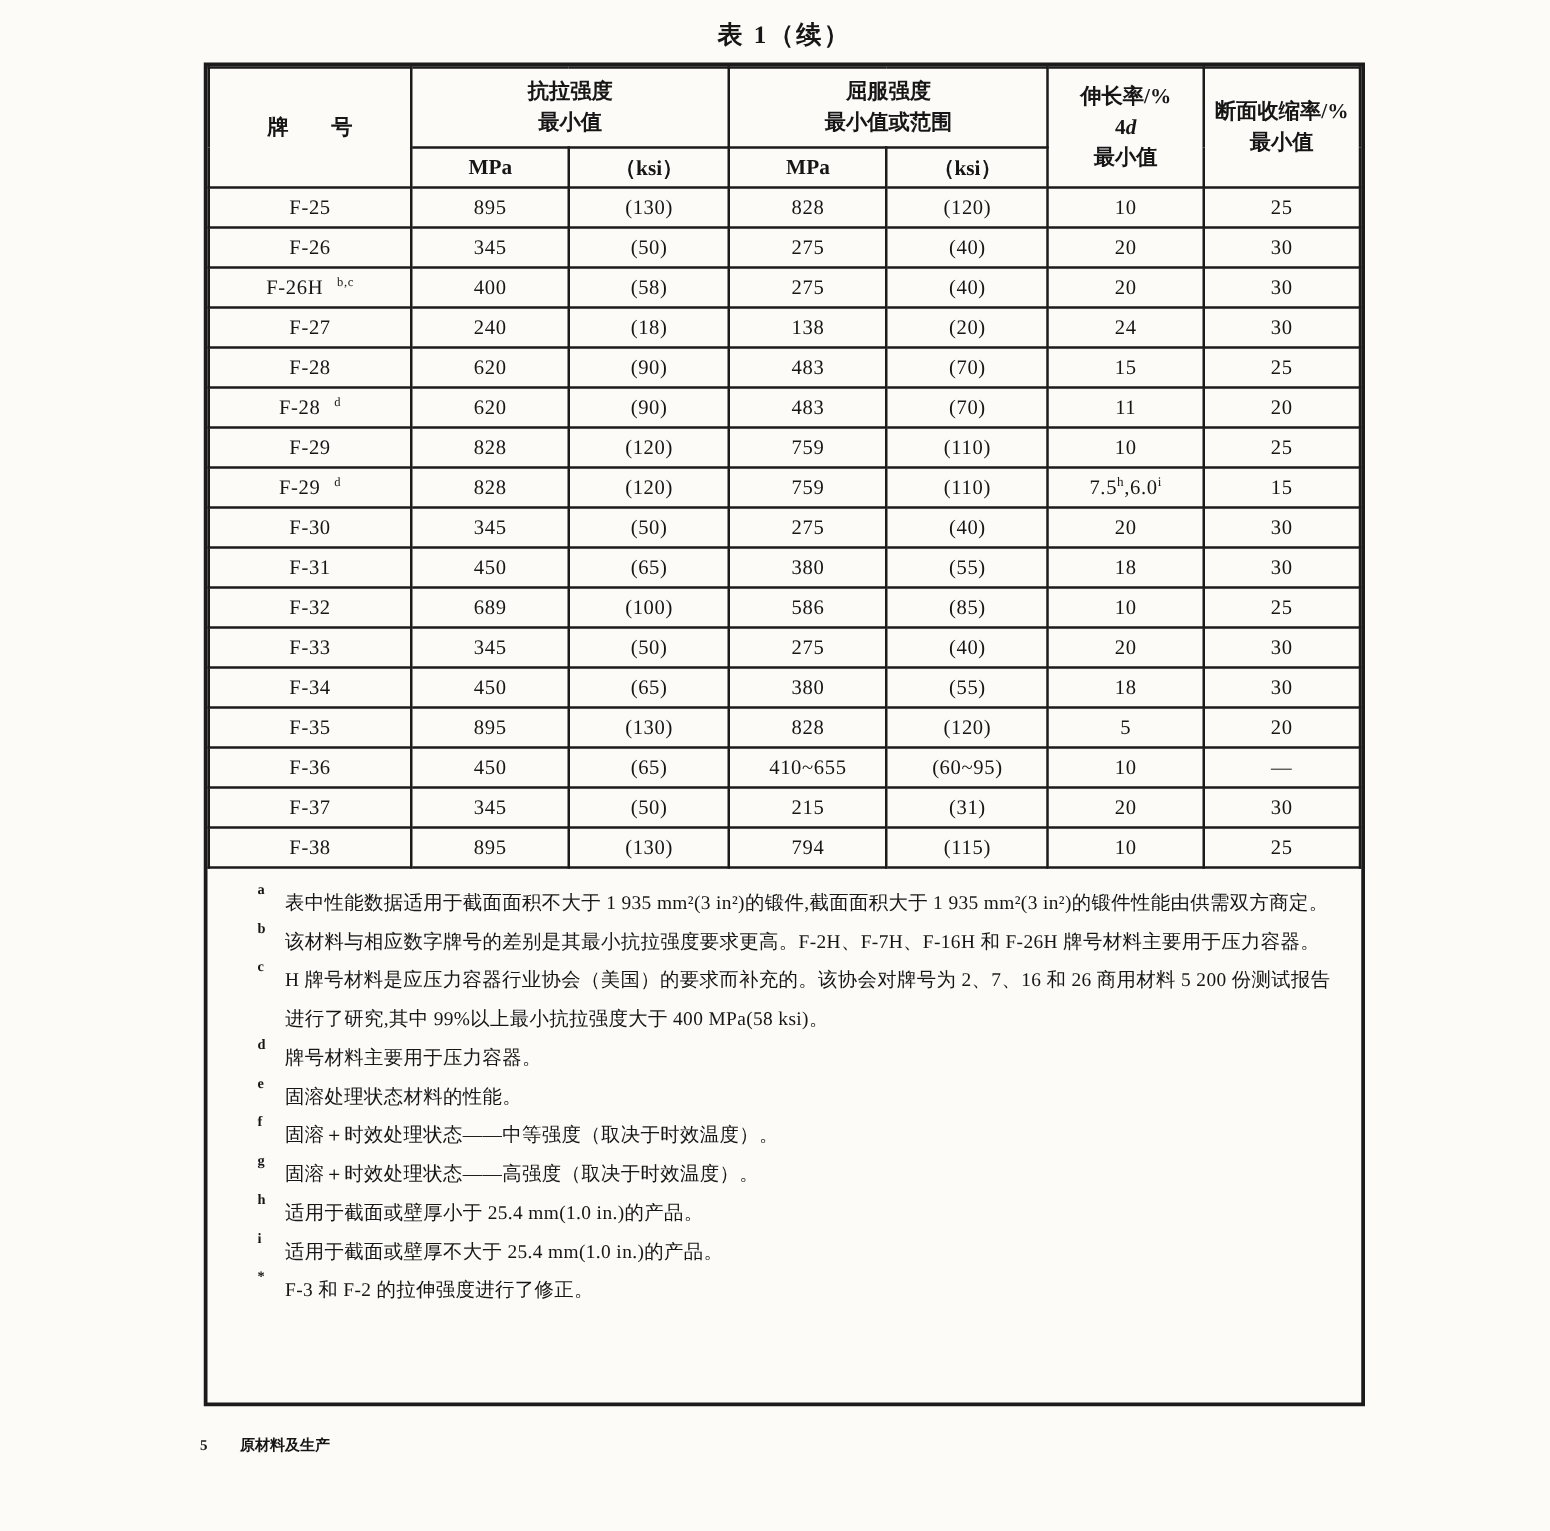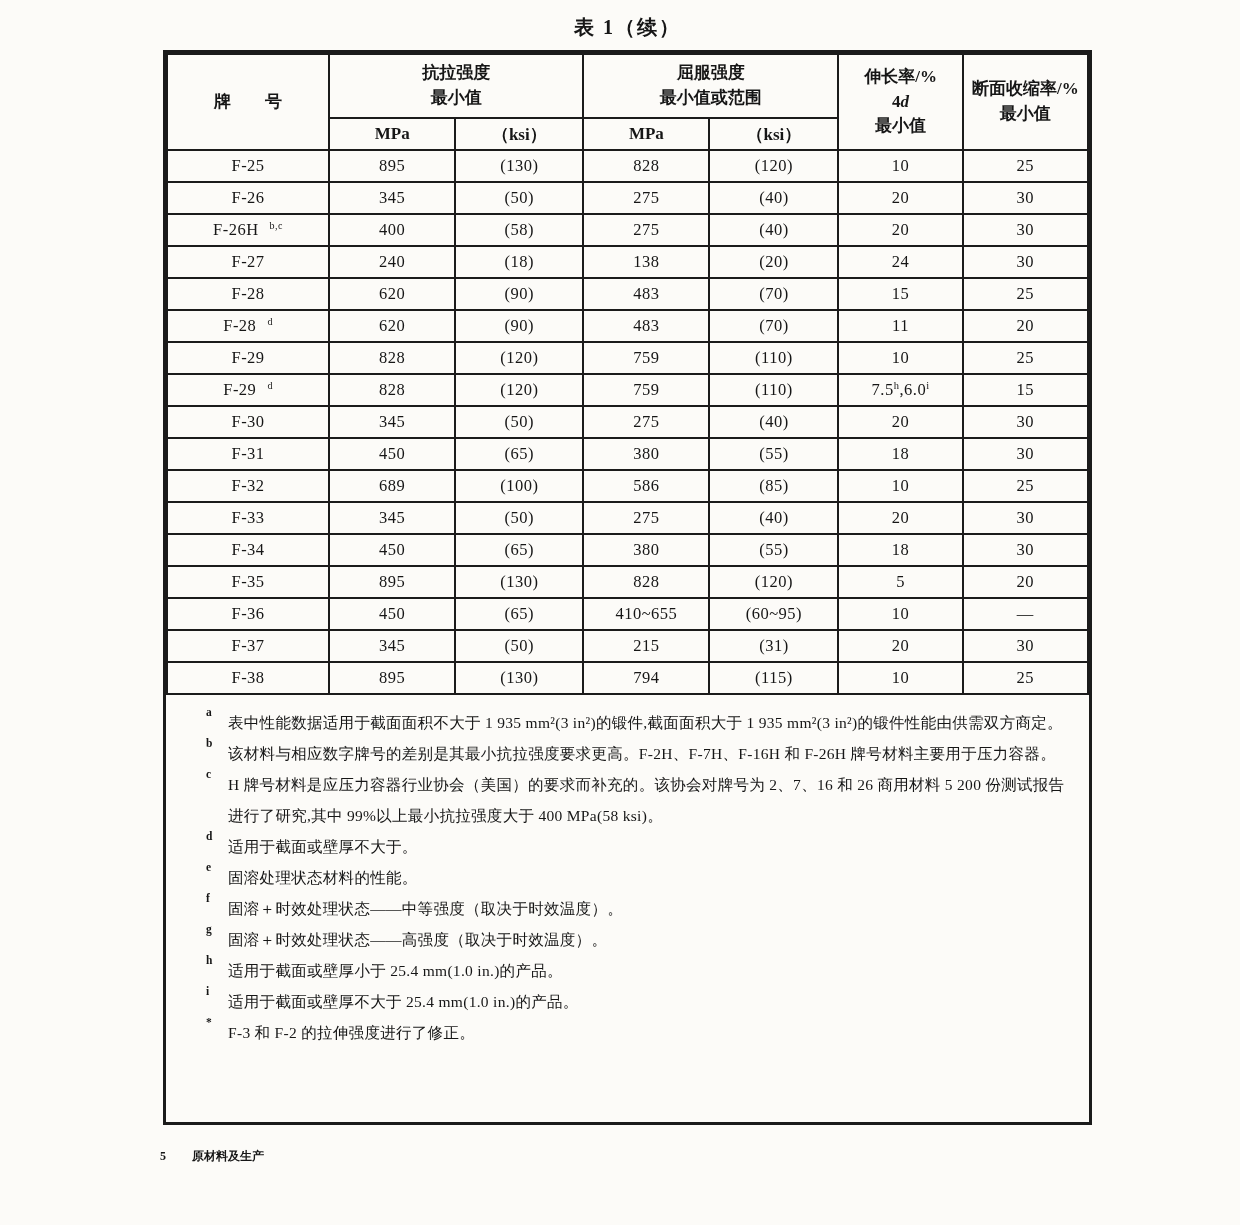--- a/index.html
+++ b/index.html
@@ -251,21 +251,21 @@
             <td>10</td>
             <td>25</td>
           </tr>
         </tbody>
     </table>
 
     <div class="fn-area" id="fn-area">
         <div class="fn"><sup class="marker">a</sup><span>表中性能数据适用于截面面积不大于 1 935 mm²(3 in²)的锻件,截面面积大于 1 935 mm²(3 in²)的锻件性能由供需双方商定。</span></div>
         <div class="fn"><sup class="marker">b</sup><span>该材料与相应数字牌号的差别是其最小抗拉强度要求更高。F-2H、F-7H、F-16H 和 F-26H 牌号材料主要用于压力容器。</span></div>
         <div class="fn"><sup class="marker">c</sup><span>H 牌号材料是应压力容器行业协会（美国）的要求而补充的。该协会对牌号为 2、7、16 和 26 商用材料 5 200 份测试报告进行了研究,其中 99%以上最小抗拉强度大于 400 MPa(58 ksi)。</span></div>
-        <div class="fn"><sup class="marker">d</sup><span>适用于截面或壁厚不大于。</span></div>
+        <div class="fn"><sup class="marker">d</sup><span>牌号材料主要用于压力容器。</span></div>
         <div class="fn"><sup class="marker">e</sup><span>固溶处理状态材料的性能。</span></div>
         <div class="fn"><sup class="marker">f</sup><span>固溶＋时效处理状态——中等强度（取决于时效温度）。</span></div>
         <div class="fn"><sup class="marker">g</sup><span>固溶＋时效处理状态——高强度（取决于时效温度）。</span></div>
         <div class="fn"><sup class="marker">h</sup><span>适用于截面或壁厚小于 25.4 mm(1.0 in.)的产品。</span></div>
         <div class="fn"><sup class="marker">i</sup><span>适用于截面或壁厚不大于 25.4 mm(1.0 in.)的产品。</span></div>
         <div class="fn"><sup class="marker">*</sup><span>F-3 和 F-2 的拉伸强度进行了修正。</span></div>
       </div>
   </div>
 
   <div class="section-head">

